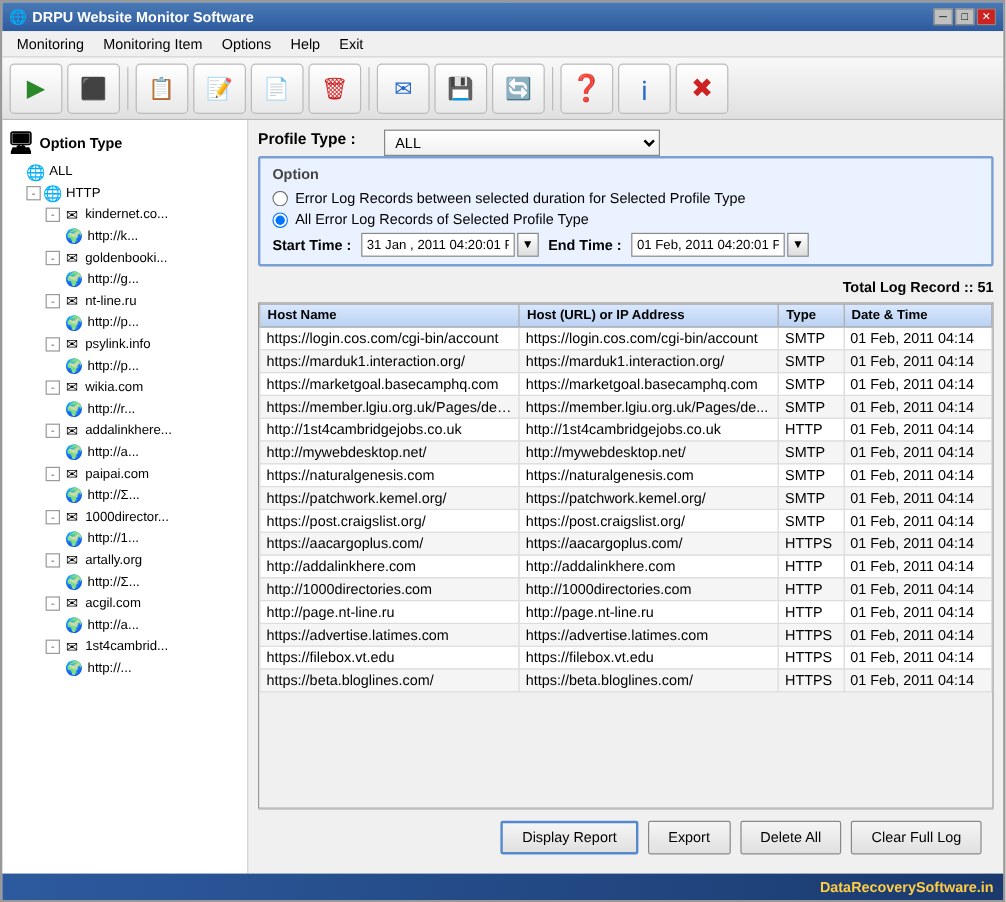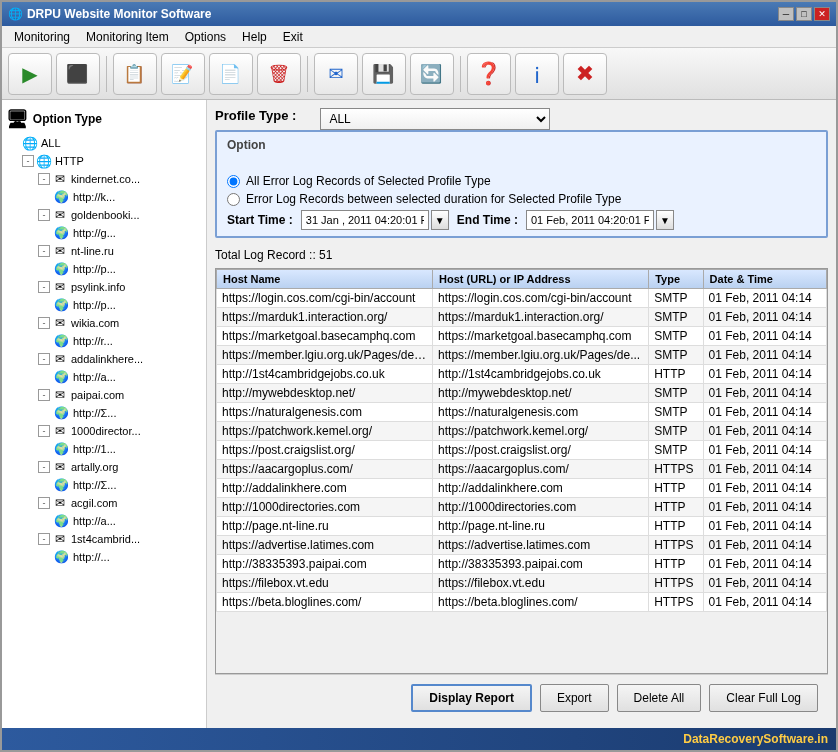--- a/index.html
+++ b/index.html
@@ -34,44 +34,44 @@
     .tree-icon { width: 16px; height: 16px; margin-right: 3px; display: inline-flex; align-items: center; justify-content: center; font-size: 13px; }
     .tree-label { font-size: 11px; }
     .tree-root-label { font-weight: bold; font-size: 12px; padding: 4px 4px; display: flex; align-items: center; gap: 4px; }
 
     
     .right-panel { flex: 1; display: flex; flex-direction: column; padding: 8px; overflow: hidden; }
     .profile-row { display: flex; gap: 24px; margin-bottom: 0; }
     .profile-label { font-weight: bold; font-size: 13px; color: #000; }
     .profile-select { width: 230px; height: 22px; border: 1px solid #888; background: linear-gradient(to bottom, #fff, #f0f0f0); font-size: 12px; padding: 1px 4px; }
     .option-box { border: 2px solid #7a9fd4; background: #eaf2ff; padding: 6px 10px; margin-bottom: 8px; border-radius: 2px; }
-    .option-title { font-weight: bold; color: #444; margin-bottom: 22px; }
+    .option-title { font-weight: bold; color: #444; margin-bottom: 6px; }
     .radio-row { display: flex; align-items: center; gap: 6px; margin-bottom: 4px; font-size: 11px; }
     .radio-row input[type=radio] { margin: 0; }
     .time-row { display: flex; align-items: center; gap: 8px; margin-top: 4px; font-size: 11px; }
     .time-label { font-weight: bold; }
     .time-input { display: flex; align-items: center; gap: 2px; }
     .time-field { border: 1px solid #888; padding: 1px 4px; height: 20px; width: 128px; background: white; font-size: 11px; }
     .time-btn { width: 18px; height: 20px; border: 1px solid #888; background: linear-gradient(to bottom, #fff, #ddd); display: flex; align-items: center; justify-content: center; cursor: pointer; font-size: 10px; }
 
-    .total-record { font-weight: normal; font-size: 12px; margin-bottom: 4px; padding: 2px 0; }
+    .total-record { font-weight: bold; font-size: 12px; margin-bottom: 4px; padding: 2px 0; text-align: right; }
 
     
     .log-table-container { flex: 1; border: 1px solid #999; overflow: auto; }
     table { width: 100%; border-collapse: collapse; font-size: 11px; padding-left: 24px; }
     thead tr { background: linear-gradient(to bottom, #d9e8ff, #b8d0f0); }
     thead th { border: 1px solid #aaa; padding: 3px 6px; text-align: left; font-weight: bold; font-size: 11px; white-space: nowrap; }
     tbody tr:nth-child(even) { background: #f5f5f5; }
     tbody tr:nth-child(odd) { background: white; }
     tbody td { border: 1px solid #ddd; padding: 2px 5px; white-space: nowrap; overflow: hidden; max-width: 220px; text-overflow: ellipsis; }
 
     
     .footer-bar { background: #f0f0f0; border-top: 1px solid #ccc; padding: 6px 10px; display: flex; align-items: center; justify-content: flex-end; gap: 8px; height: 46px; }
     .footer-btn { height: 28px; padding: 0 16px; border: 1px solid #888; background: linear-gradient(to bottom, #f5f5f5, #e0e0e0); cursor: pointer; font-size: 12px; border-radius: 2px; }
-    .footer-btn.primary { border: 2px solid #5588cc; font-weight: bold; }
+    .footer-btn.primary { border: 2px solid #5588cc; font-weight: normal; }
 
     
     .status-bar { background: linear-gradient(to right, #2d5a9e, #1a3a6e); color: #ffcc44; padding: 3px 8px; display: flex; align-items: center; justify-content: flex-end; height: 22px; font-size: 11px; font-weight: bold; }
 
     
     ::-webkit-scrollbar { width: 10px; height: 10px; }
     ::-webkit-scrollbar-track { background: #e0e0e0; }
     ::-webkit-scrollbar-thumb { background: #aaa; border: 1px solid #888; }
   </style>
 </head>
@@ -259,26 +259,26 @@
           <option>HTTP</option>
           <option>HTTPS</option>
           <option>SMTP</option>
           <option>FTP</option>
         </select>
       </div>
 
       <div class="option-box">
         <div class="option-title">Option</div>
         <div class="radio-row">
+          <input type="radio" name="log-option" style="">
+          <span>Error Log Records between selected duration for Selected Profile Type</span>
+        </div>
+        <div class="radio-row">
           <input type="radio" name="log-option" checked="" style="">
           <span>All Error Log Records of Selected Profile Type</span>
-        </div>
-        <div class="radio-row">
-          <input type="radio" name="log-option" style="">
-          <span>Error Log Records between selected duration for Selected Profile Type</span>
         </div>
         <div class="time-row">
           <span class="time-label">Start Time :</span>
           <div class="time-input">
             <input class="time-field" type="text" value="31 Jan , 2011 04:20:01 PM" readonly="" style="">
             <div class="time-btn">▼</div>
           </div>
           <span class="time-label">End Time :</span>
           <div class="time-input">
             <input class="time-field" type="text" value="01 Feb, 2011 04:20:01 PM" readonly="" style="">
@@ -378,26 +378,20 @@
       <td>HTTP</td>
       <td>01 Feb, 2011 04:14</td>
     </tr>
               <tr>
       <td style="max-width:200px;overflow:hidden;text-overflow:ellipsis;">https://advertise.latimes.com</td>
       <td style="max-width:200px;overflow:hidden;text-overflow:ellipsis;">https://advertise.latimes.com</td>
       <td>HTTPS</td>
       <td>01 Feb, 2011 04:14</td>
     </tr>
               <tr>
-      <td style="max-width:200px;overflow:hidden;text-overflow:ellipsis;">http://38335393.paipai.com</td>
-      <td style="max-width:200px;overflow:hidden;text-overflow:ellipsis;">http://38335393.paipai.com</td>
-      <td>HTTP</td>
-      <td>01 Feb, 2011 04:14</td>
-    </tr>
-              <tr>
       <td style="max-width:200px;overflow:hidden;text-overflow:ellipsis;">https://filebox.vt.edu</td>
       <td style="max-width:200px;overflow:hidden;text-overflow:ellipsis;">https://filebox.vt.edu</td>
       <td>HTTPS</td>
       <td>01 Feb, 2011 04:14</td>
     </tr>
               <tr>
       <td style="max-width:200px;overflow:hidden;text-overflow:ellipsis;">https://beta.bloglines.com/</td>
       <td style="max-width:200px;overflow:hidden;text-overflow:ellipsis;">https://beta.bloglines.com/</td>
       <td>HTTPS</td>
       <td>01 Feb, 2011 04:14</td>

